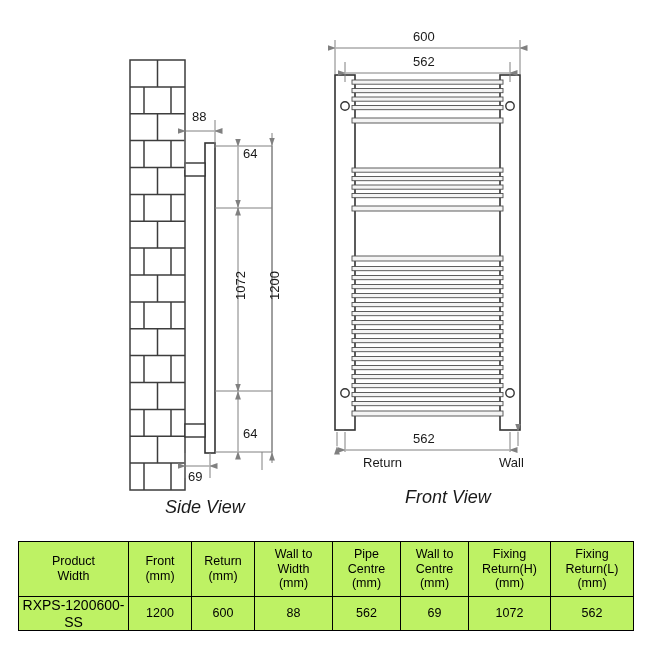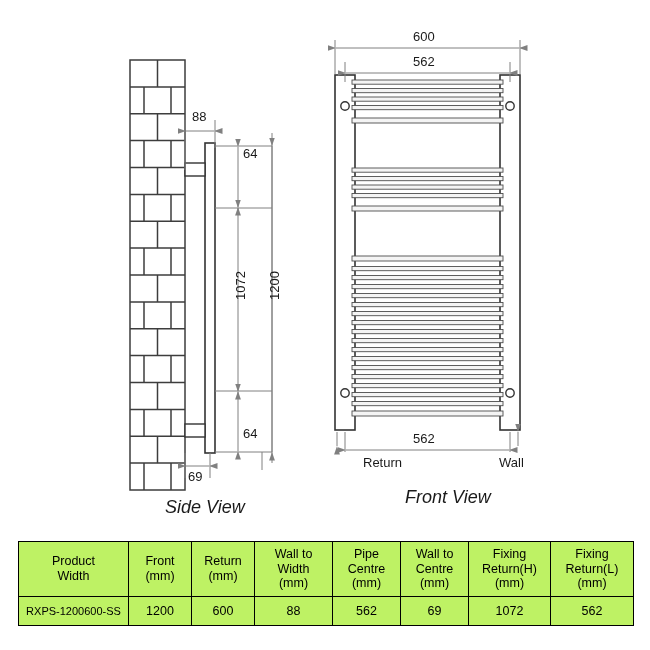--- a/index.html
+++ b/index.html
@@ -37,21 +37,21 @@
     text-align:center;
     vertical-align:middle;
     font-family:"Liberation Sans", sans-serif;
     font-size:12.5px;
     color:#000;
     padding:0;
     line-height:1.18;
   }
   #spec-table thead th{height:54px;font-weight:normal;}
   #spec-table tbody td{height:28px;}
-  #spec-table .code-cell{font-size:11px;}
+  #spec-table .code-cell{font-size:14px;}
   .hdr-l1{display:block;}
   .hdr-l2{display:block;}
   .hdr-l3{display:block;}
 </style>
 </head>
 <body>
 
 <div id="stage">
 
   <svg id="drawing" viewBox="0 0 650 650">

